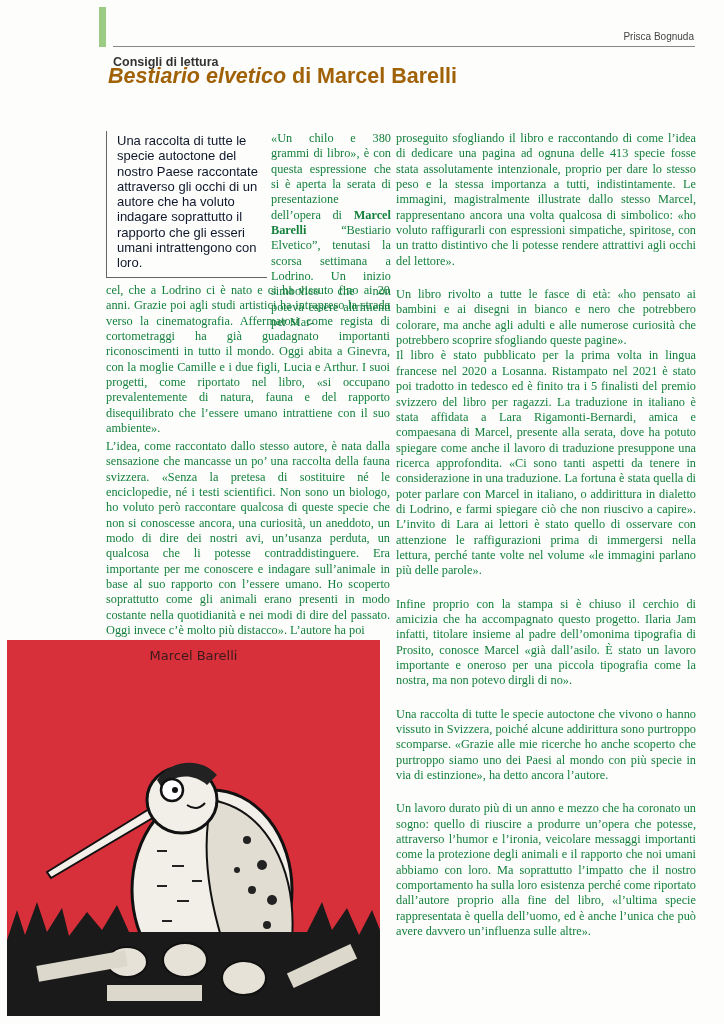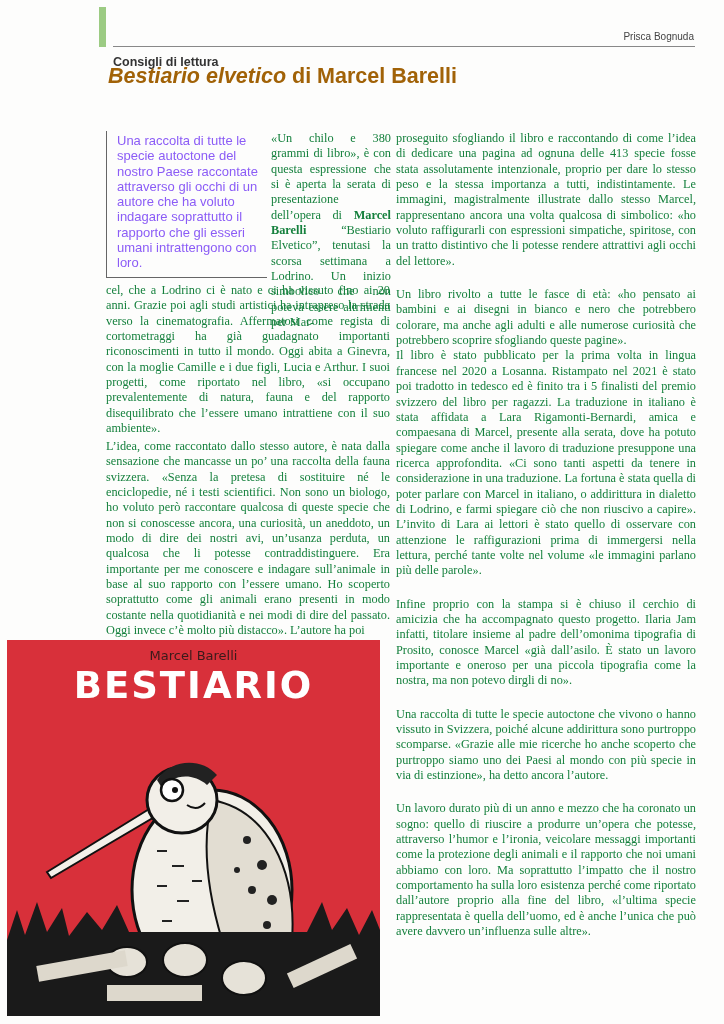--- a/index.html
+++ b/index.html
@@ -11,21 +11,21 @@
     .green-bar { position: absolute; left: 99px; top: 7px; width: 7px; height: 40px; background: #9ccb83; }
     .section-label { position: absolute; left: 113px; top: 30px; font-family: "Liberation Sans", sans-serif; font-weight: bold; font-size: 12.5px; color: #333; margin-top: 25px; }
     .author-label { position: absolute; right: 30px; top: 31px; font-family: "Liberation Sans", sans-serif; font-size: 10px; color: #444; text-align: right; }
     .header-rule { position: absolute; left: 113px; top: 46px; width: 582px; height: 1px; background: #888; }
     .title { position: absolute; left: 108px; top: 64px; font-family: "Liberation Sans", sans-serif; font-weight: bold; font-size: 21.5px; color: #a16207; white-space: nowrap; }
     .title i { font-style: italic; }
 
     .pullquote {
       position: absolute; left: 106px; top: 131px; width: 150px; padding: 2px 0 6px 10px;
       border-left: 1.5px solid #666; border-bottom: 1px solid #666;
-      font-family: "Liberation Sans", sans-serif; font-size: 13px; line-height: 15.3px; color: #8b5cf6;
+      font-family: "Liberation Sans", sans-serif; font-size: 13px; line-height: 15.3px; color: #0f172a;
     }
     .col-text { font-size: 12.3px; line-height: 15.35px; text-align: justify; color: #15803d; hyphens: manual; }
     .col-text p { margin: 0; }
     .col-text p + p.gap { margin-top: 18px; }
     .col1-narrow { position: absolute; left: 271px; top: 131px; width: 120px; }
     .col1-wide { position: absolute; left: 106px; top: 283px; width: 284px; }
     .col1-wide2 { position: absolute; left: 106px; top: 439px; width: 284px; }
     .col2 { position: absolute; left: 396px; top: 131px; width: 300px; }
 
     .cover { position: absolute; left: 7px; top: 640px; width: 373px; height: 376px; background: #d8303a; overflow: hidden; }
@@ -105,16 +105,15 @@
     <path d="M0,300 L10,270 L18,295 L30,262 L40,292 L55,268 L62,296 L80,272 L95,290 L110,265 L122,292 L300,292 L315,262 L325,290 L340,268 L352,295 L365,270 L373,290 L373,376 L0,376 Z" fill="#1a1a1a"></path>
 
     <ellipse cx="178" cy="320" rx="22" ry="17" fill="#e6e2d8" stroke="#111" stroke-width="2"></ellipse>
     <ellipse cx="237" cy="338" rx="22" ry="17" fill="#e6e2d8" stroke="#111" stroke-width="2"></ellipse>
     <ellipse cx="120" cy="322" rx="20" ry="15" fill="#e6e2d8" stroke="#111" stroke-width="2"></ellipse>
     <rect x="30" y="318" width="90" height="16" fill="#ddd8cc" transform="rotate(-10 75 326)"></rect>
     <rect x="100" y="345" width="95" height="16" fill="#ddd8cc"></rect>
     <rect x="280" y="318" width="70" height="16" fill="#ddd8cc" transform="rotate(-25 315 326)"></rect>
   </svg>
   <div class="cover-author">Marcel Barelli</div>
-  <div class="cover-title l1">BESTIARIO</div>
 </div>
 
 <div class="footer">Agricoltore 04.11.2022</div>
 
 </body></html>

